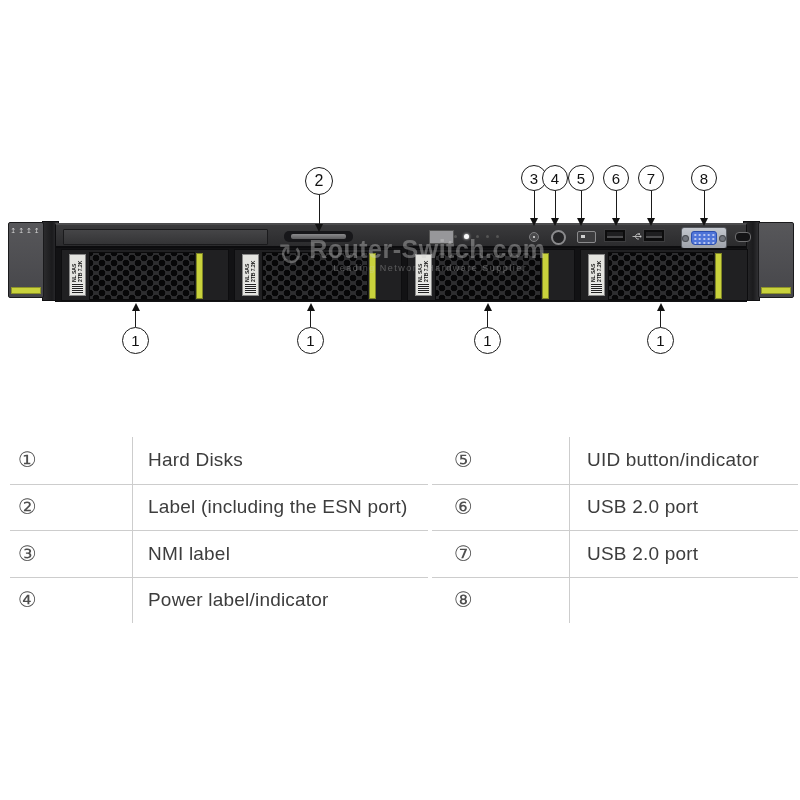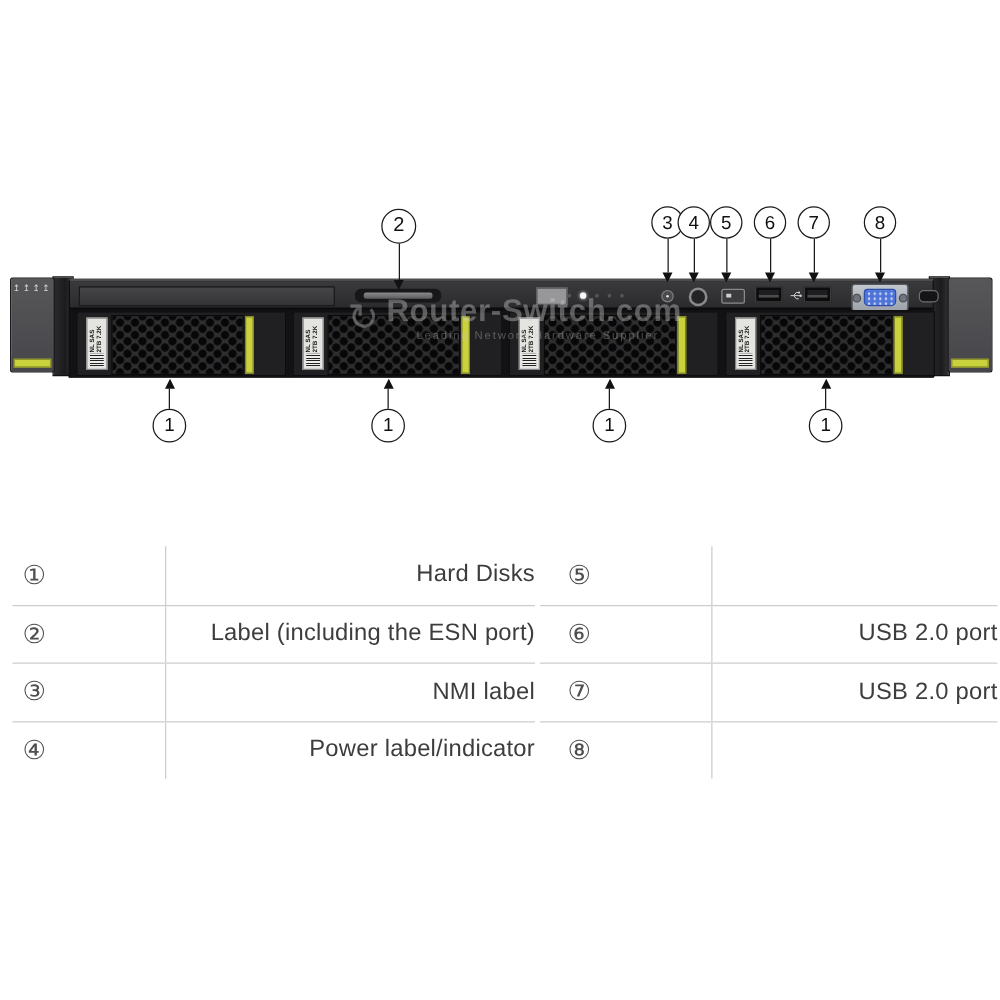--- a/index.html
+++ b/index.html
@@ -79,21 +79,21 @@
 
   
   .legend{position:absolute;top:437px;z-index:10;}
   .legend.left{left:10px;width:418px;}
   .legend.right{left:432px;width:366px;}
   .lrow{display:flex;height:46.5px;align-items:center;box-sizing:border-box;}
   .lrow + .lrow{border-top:1.5px solid #cdcdcd;}
   .lnum{width:123px;height:100%;display:flex;align-items:center;box-sizing:border-box;
         border-right:1.5px solid #cdcdcd;padding-left:8px;font-size:21px;color:#4f4f4f;}
   .legend.right .lnum{width:138px;padding-left:22px;}
-  .ldesc{flex:1;padding-left:15px;font-size:19px;color:#3d3d3d;letter-spacing:0.2px;text-align:right;}
+  .ldesc{flex:1;padding-left:15px;font-size:19px;color:#3d3d3d;letter-spacing:0.2px;}
   .legend.right .ldesc{padding-left:17px;}
 </style>
 </head>
 <body>
 
 <div class="canvas">
 
   <div class="callout" style="left:305px;top:167px;">
     <div class="co-circle" style="width:26px;height:26px;font-size:16px;">2</div>
     <div class="co-line" style="height:29px;"></div>
@@ -260,20 +260,21 @@
     </div>
     <div class="lrow">
       <div class="lnum">④</div>
       <div class="ldesc">Power label/indicator</div>
     </div>
   </div>
 
   <div class="legend right">
     <div class="lrow">
       <div class="lnum">⑤</div>
+      <div class="ldesc">UID button/indicator</div>
     </div>
     <div class="lrow">
       <div class="lnum">⑥</div>
       <div class="ldesc">USB 2.0 port</div>
     </div>
     <div class="lrow">
       <div class="lnum">⑦</div>
       <div class="ldesc">USB 2.0 port</div>
     </div>
     <div class="lrow">

